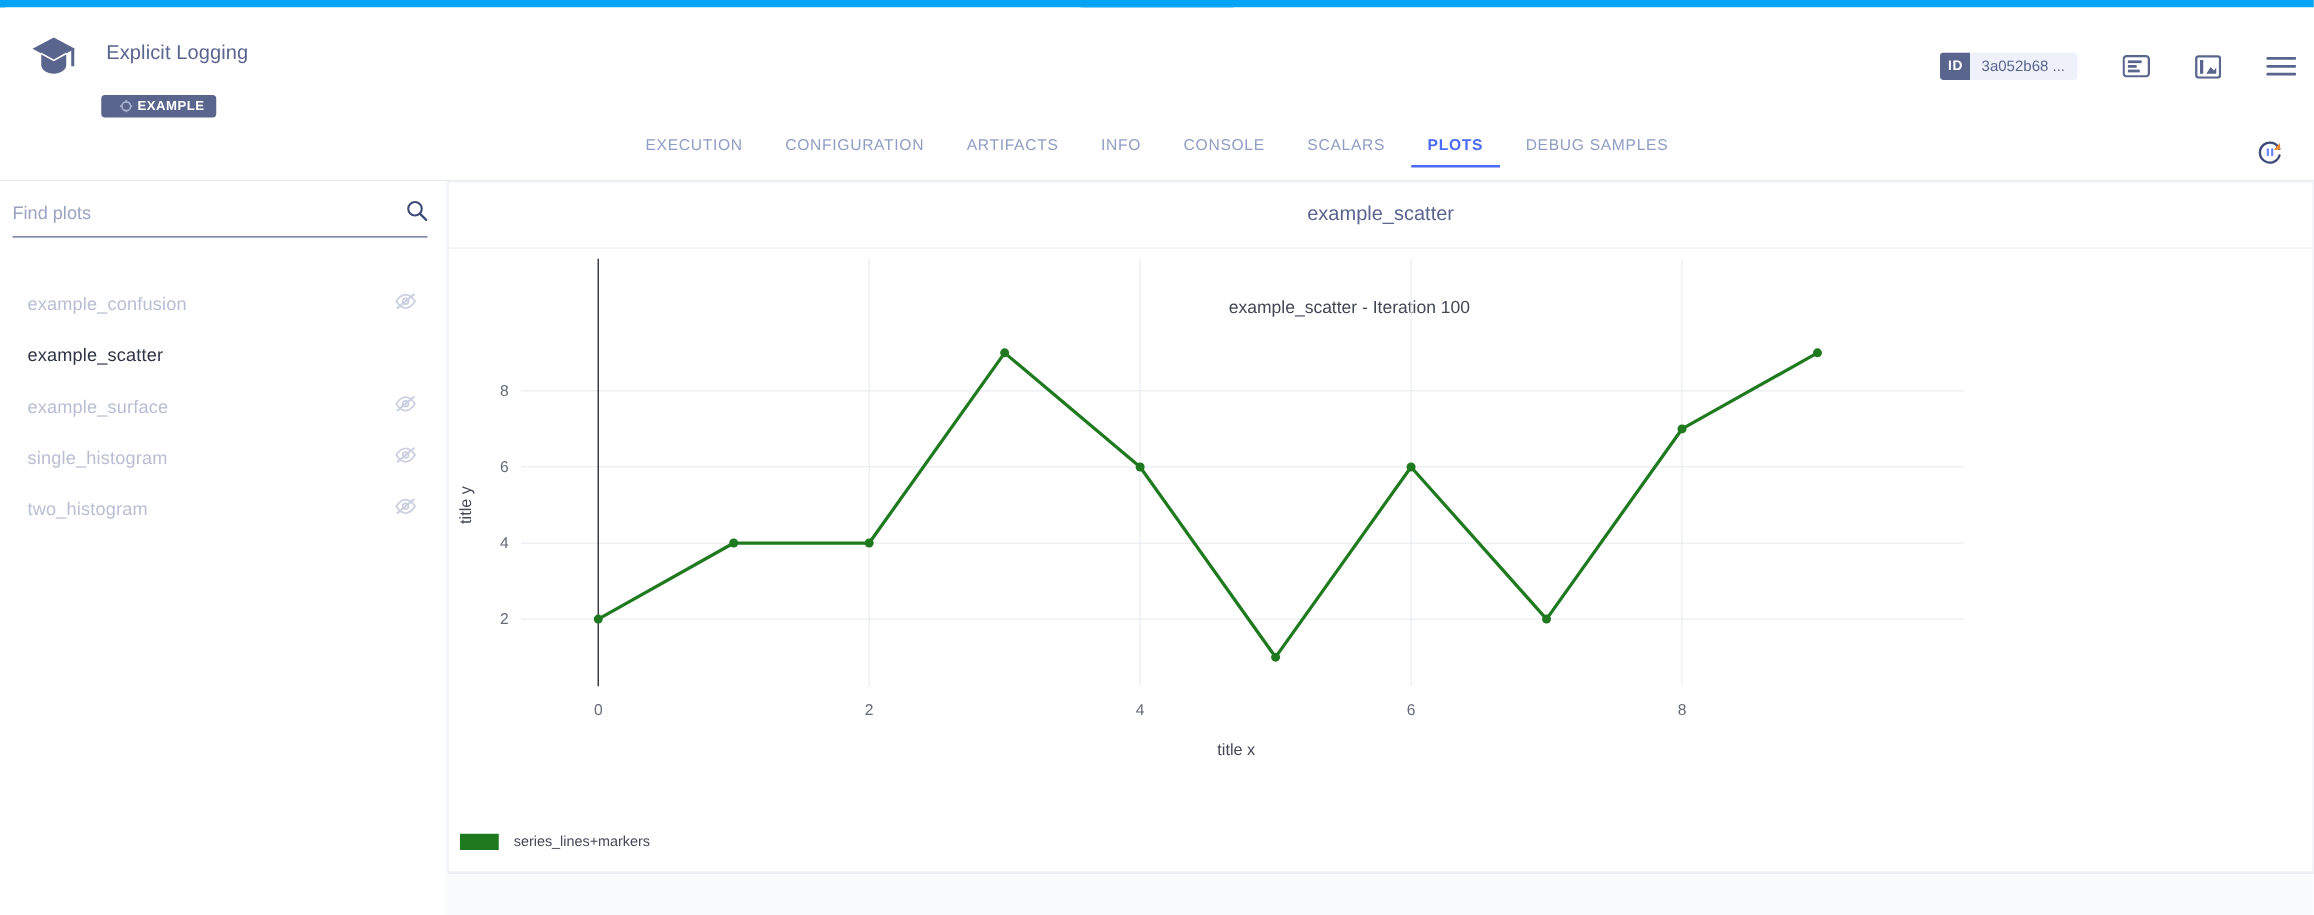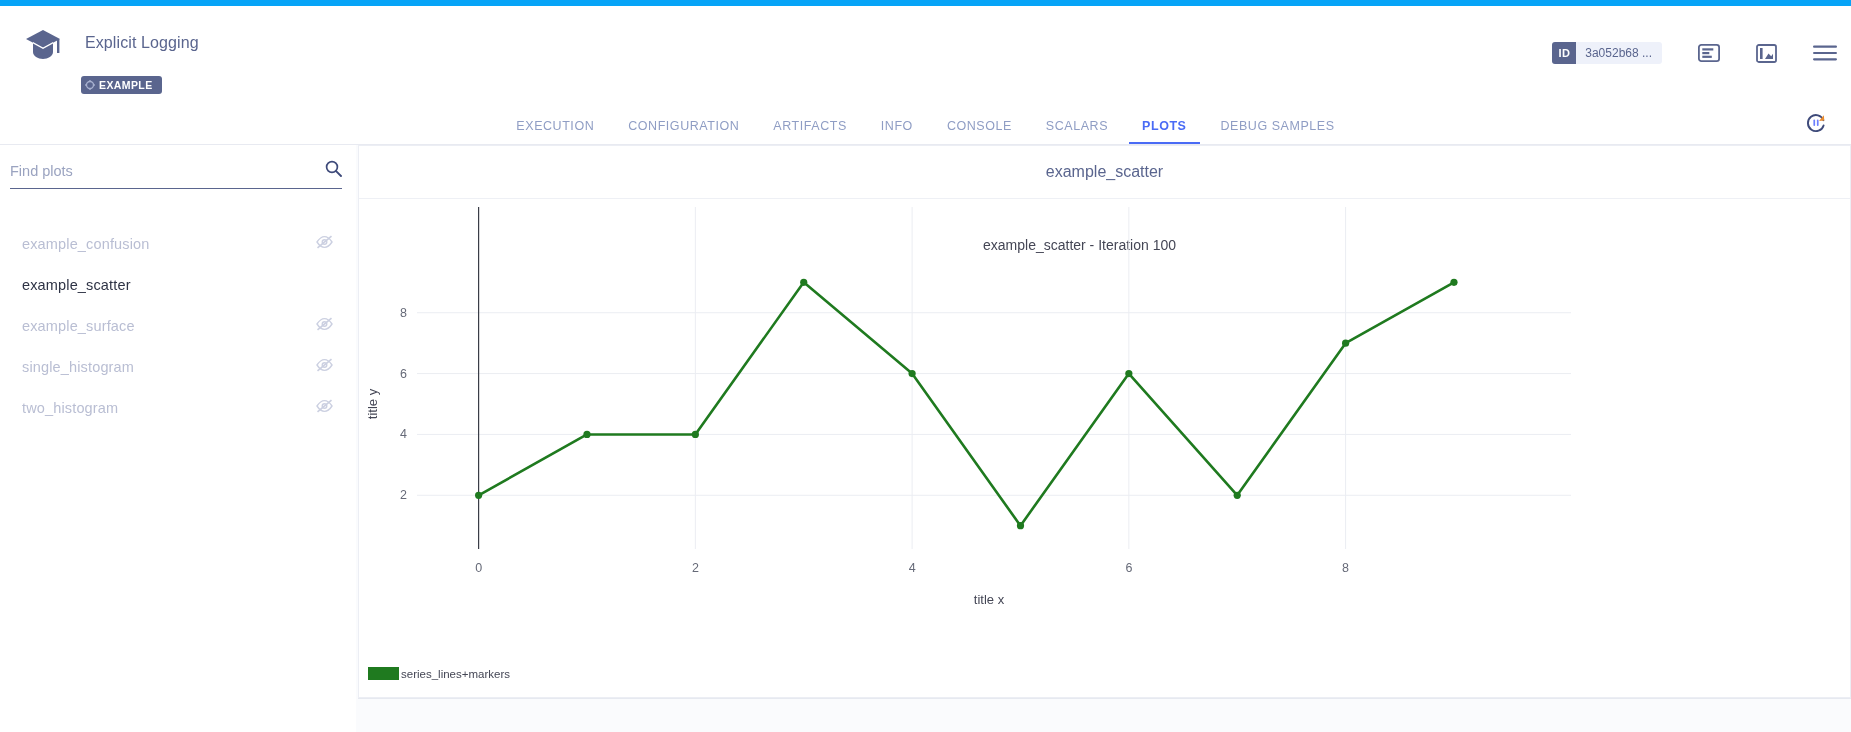--- a/index.html
+++ b/index.html
@@ -35,21 +35,21 @@
     display: flex; align-items: flex-start;
   }
   #logo-icon { width: 36px; height: 34px; display:block; }
   #project-title {
     margin-left: 24px; margin-top: 6px;
     font-size: 16px; color: #5a658e; font-weight: normal;
     letter-spacing: 0.1px;
   }
   #example-badge {
     position: absolute; left: 77px; top: 70px;
-    height: 18px; padding: 0 9px 0 4px;
+    height: 18px; padding: 0 9px 0 15px;
     background: #5a658e; border-radius: 3px;
     display: flex; align-items: center; gap: 4px;
     color: #ffffff; font-size: 10.5px; font-weight: bold; letter-spacing: 0.4px; text-align: center;
   }
   #example-badge svg { display:block; }
 
   
   #header-tools {
     position: absolute; right: 18px; top: 36px;
     display: flex; align-items: center; gap: 36px;
@@ -65,21 +65,21 @@
   }
   #id-chip .id-val {
     color: #5a658e; font-size: 12px; padding: 0 10px 0 9px;
     height: 22px; display: flex; align-items: center;
   }
   .tool-icon { cursor: pointer; display: block; }
 
   
   #tabs {
     position: absolute; top: 109px; left: 0; width: 1851px; height: 36px;
-    display: flex; align-items: flex-end; justify-content: center;
+    display: flex; align-items: flex-start; justify-content: center;
     border-bottom: 1px solid #e8eaf1;
   }
   .tab {
     font-size: 12.5px; letter-spacing: 0.55px;
     color: #8f9dc4;
     padding: 0 13px 9px 13px; margin: 0 4px;
     cursor: pointer; white-space: nowrap;
     border-bottom: 2px solid transparent;
   }
   .tab.active { color: #4a6bf5; font-weight: bold; border-bottom-color: #4a6bf5; }
@@ -130,21 +130,21 @@
     font-size: 16px; color: #5a658e;
     border-bottom: 1px solid #eef0f5;
   }
 
   
   #plot-area { position: relative; width: 1493px; height: 499px; }
   #chart-title-shift { position: absolute; top: 38px; left: 624px; font-size: 14px; color: #444655; }
   #svg-plot { position: absolute; top: 0; left: 0; }
   #legend {
     position: absolute; left: 9px; bottom: 18px;
-    display: flex; align-items: flex-end; gap: 2px;
+    display: flex; align-items: flex-end; gap: 12px;
   }
   #legend .swatch { width: 31px; height: 13px; background: #1f7a1f; display:block; }
   #legend .legend-label { font-size: 11.5px; color: #444655; }
   #card-bottom-rule {
     position: absolute; left: 2px; top: 553px; width: 1493px; height: 1px;
     background: #e6e9f0;
   }
 </style>
 </head>
 <body>

